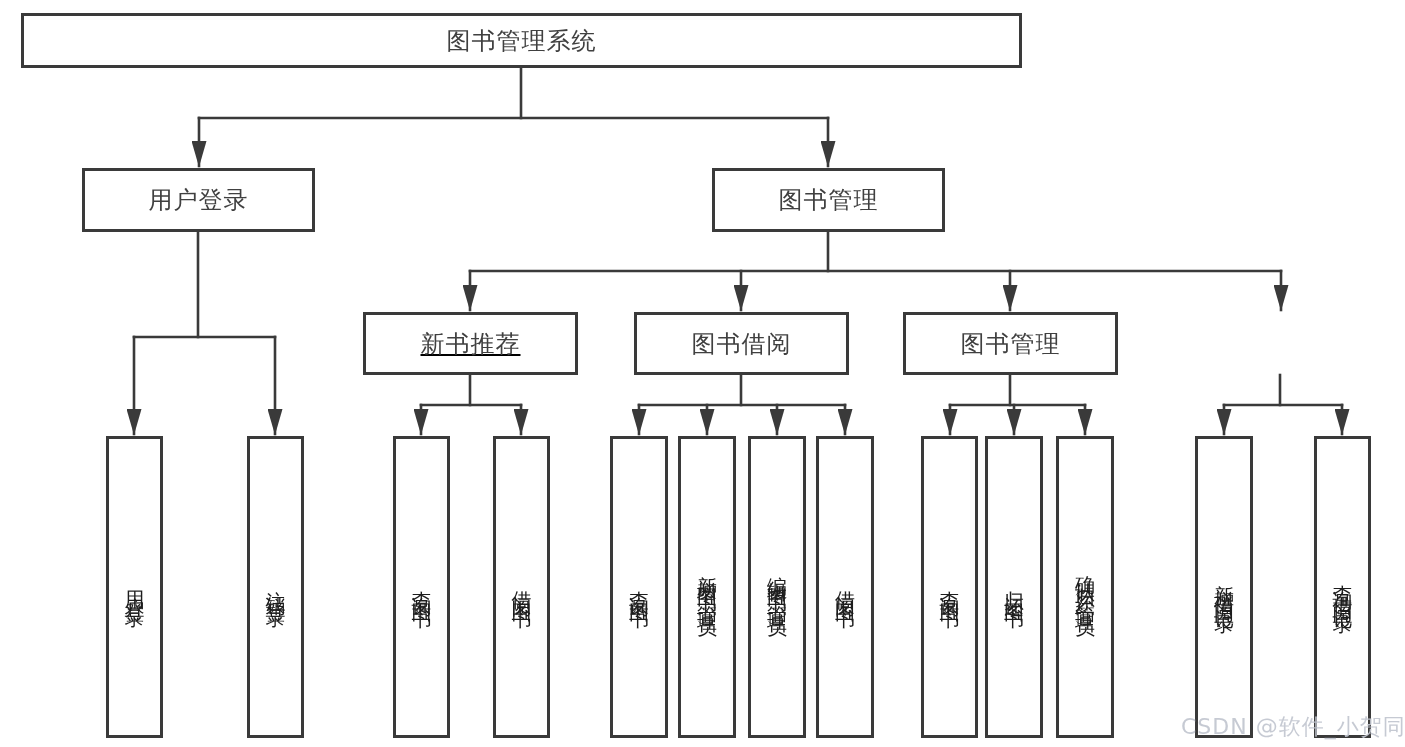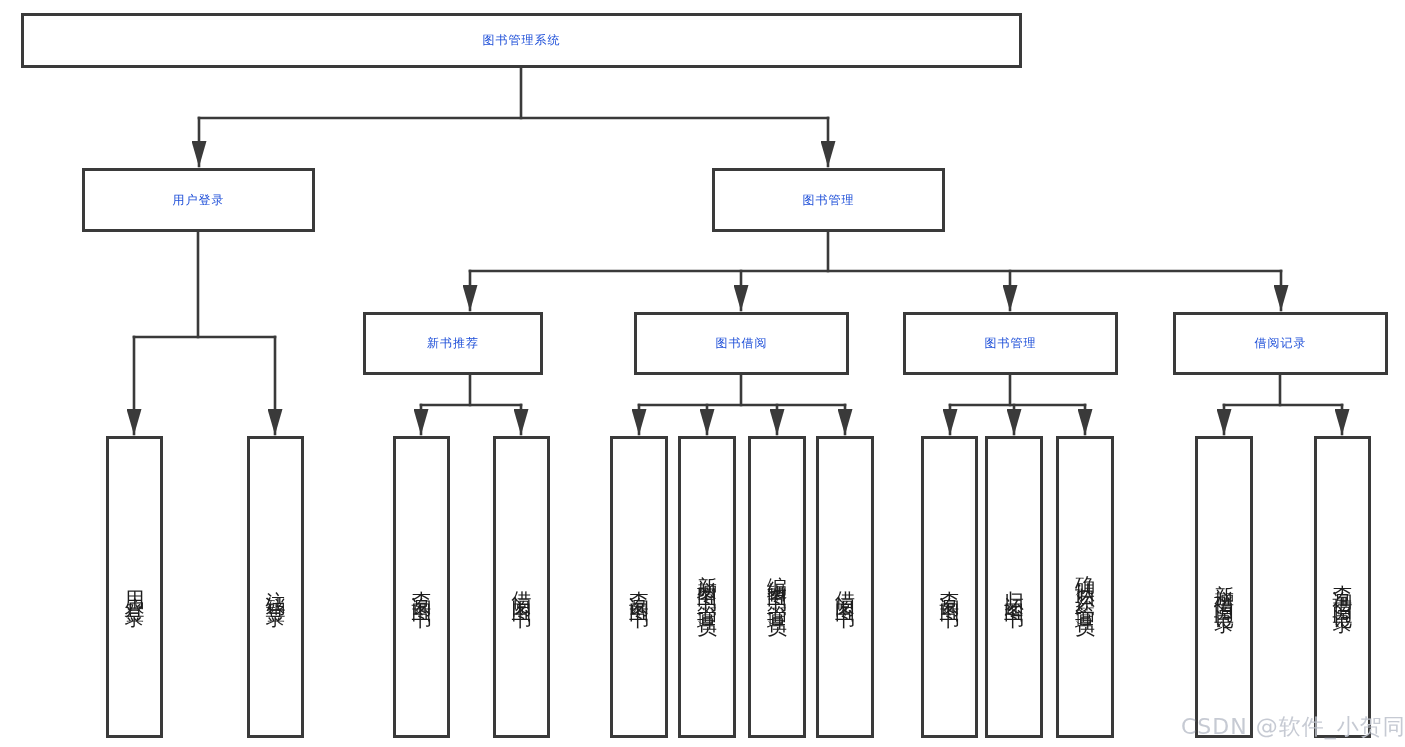--- a/index.html
+++ b/index.html
@@ -21,22 +21,22 @@
     position: absolute;
     box-sizing: border-box;
     background: #ffffff;
     border: 3px solid #3a3a3a;
     display: flex;
     align-items: center;
     justify-content: center;
     z-index: 2;
   }
   .hlabel {
-    font-size: 12px;
-    color: #1d4ed8;
+    font-size: 24px;
+    color: #404040;
     letter-spacing: 1px;
     white-space: nowrap;
   }
   .vlabel {
     writing-mode: vertical-rl;
     text-orientation: mixed;
     font-size: 20px;
     letter-spacing: 6px;
     line-height: 1.15;
     color: #1d1d1d;
@@ -111,31 +111,28 @@
     <span class="hlabel">图书管理系统</span>
   </div>
 
   <div class="box" style="left:82px; top:168px; width:233px; height:64px;">
     <span class="hlabel">用户登录</span>
   </div>
   <div class="box" style="left:712px; top:168px; width:233px; height:64px;justify-content:center;">
     <span class="hlabel">图书管理</span>
   </div>
 
-  <div class="box" style="left:363px; top:312px; width:180px; height:63px;">
+  <div class="box" style="left:363px; top:312px; width:215px; height:63px;text-decoration:underline;">
     <span class="hlabel">新书推荐</span>
   </div>
   <div class="box" style="left:634px; top:312px; width:215px; height:63px;">
     <span class="hlabel">图书借阅</span>
   </div>
   <div class="box" style="left:903px; top:312px; width:215px; height:63px;">
     <span class="hlabel">图书管理</span>
-  </div>
-  <div class="box" style="left:1173px; top:312px; width:215px; height:63px;">
-    <span class="hlabel">借阅记录</span>
   </div>
 
   <div class="box" style="left:106px; top:436px; width:57px; height:302px;">
     <span class="vlabel">用户登录</span>
   </div>
   <div class="box" style="left:247px; top:436px; width:57px; height:302px;">
     <span class="vlabel">注销登录</span>
   </div>
   <div class="box" style="left:393px; top:436px; width:57px; height:302px;">
     <span class="vlabel">查询图书</span>

